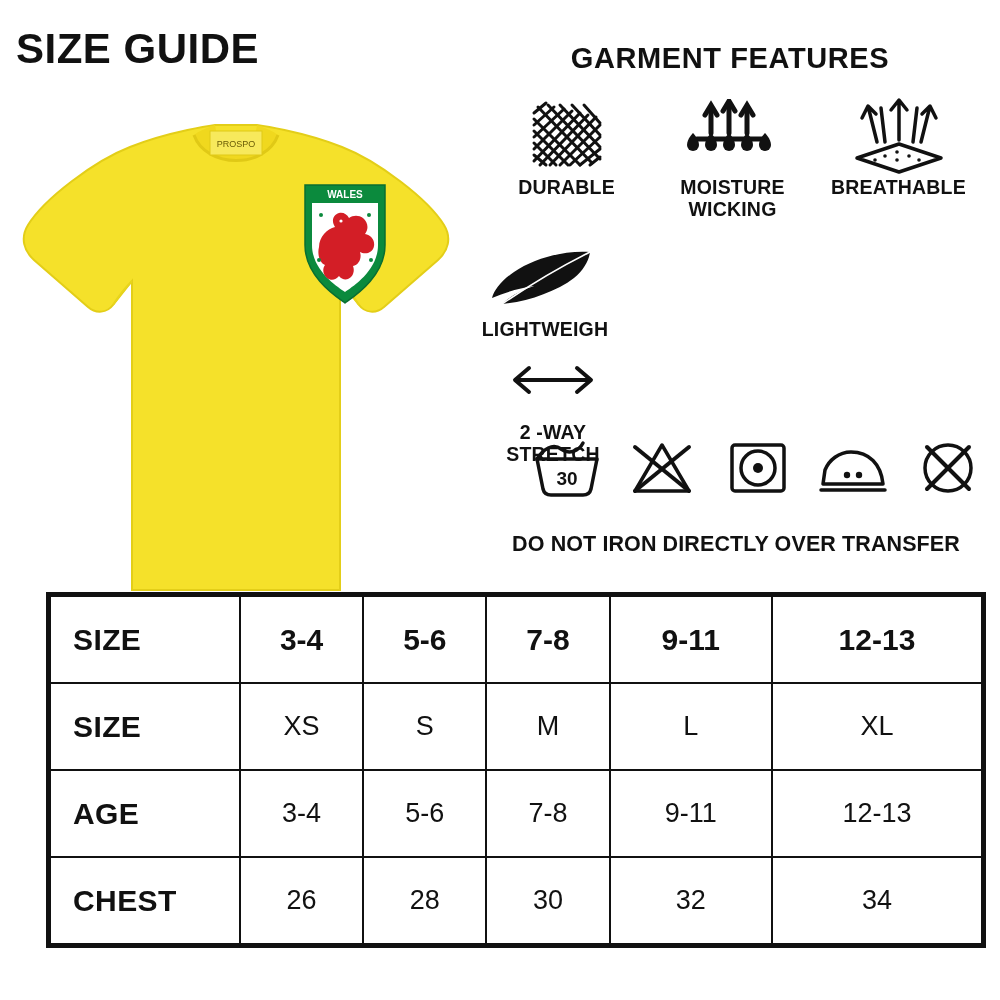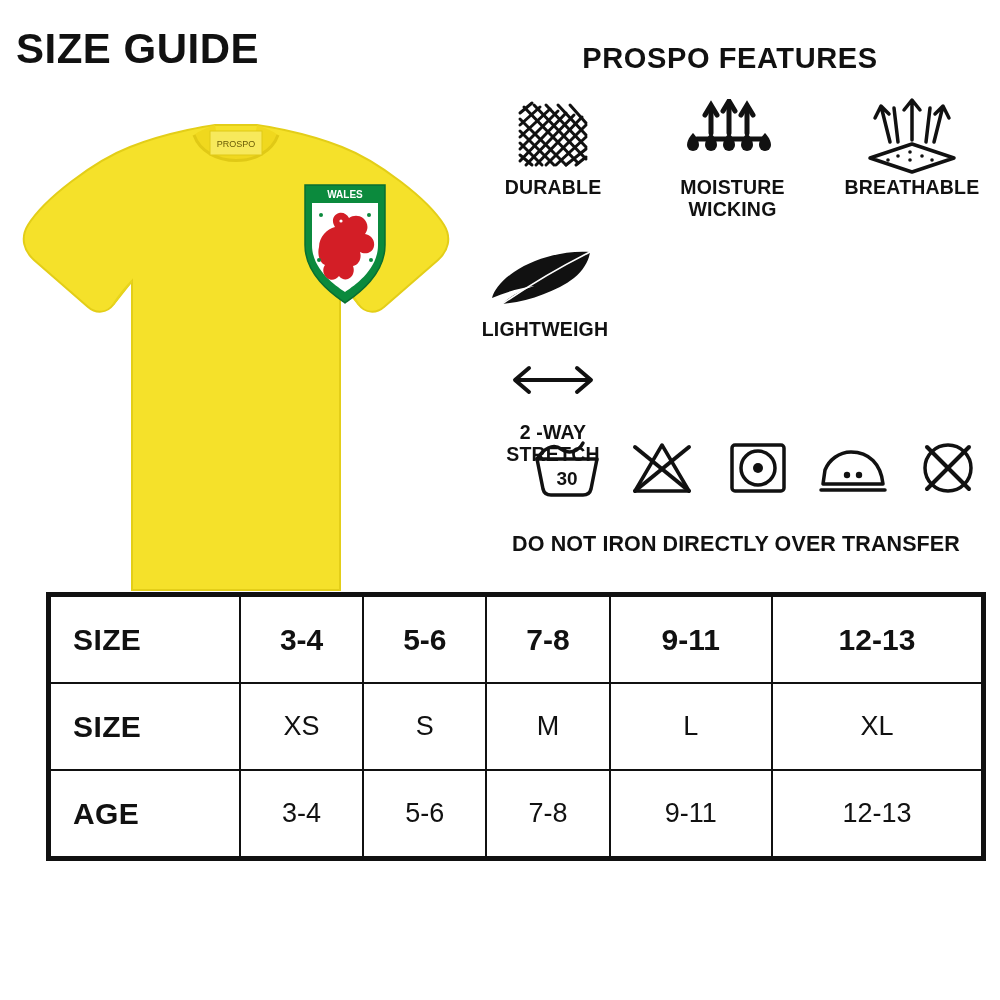--- a/index.html
+++ b/index.html
@@ -41,21 +41,21 @@
   .shirt-wrap svg { display:block; width: 100%; height: 100%; }
 
   
   .features {
     position: absolute;
     left: 470px; top: 95px;
     width: 525px;
   }
   .feat-row {
     display: flex;
-    justify-content: space-between;
+    justify-content: center;
     align-items: flex-start;
   }
   .feat {
     width: 150px;
     text-align: center;
     margin: 0 8px;
   }
   .feat .ico {
     height: 80px;
     display: flex;
@@ -122,21 +122,21 @@
     font-size: 27px;
     font-weight: 400;
   }
 </style>
 </head>
 <body>
 
 <div class="page">
 
   <div class="title-size-guide">SIZE GUIDE</div>
-  <div class="title-features">PROSPO FEATURES</div>
+  <div class="title-features">GARMENT FEATURES</div>
 
   <div class="shirt-wrap">
     <svg viewBox="0 0 450 500" xmlns="http://www.w3.org/2000/svg">
 
       <path d="M205,30 C205,30 160,36 120,52 C84,66 34,104 18,130
                C10,143 14,156 24,165 L78,212 C86,219 97,218 103,210 L122,186
                L122,495 L330,495 L330,186 L349,210 C355,218 366,219 374,212
                L428,165 C438,156 442,143 434,130 C418,104 368,66 332,52
                C292,36 247,30 247,30 Z" fill="#F5E12A" stroke="#E3CE18" stroke-width="2"></path>
 
@@ -341,17 +341,25 @@
           <td class="cell">XL</td>
         </tr>
         <tr>
           <td class="rowhead">AGE</td>
           <td class="cell">3-4</td>
           <td class="cell">5-6</td>
           <td class="cell">7-8</td>
           <td class="cell">9-11</td>
           <td class="cell">12-13</td>
         </tr>
+        <tr>
+          <td class="rowhead">CHEST</td>
+          <td class="cell">26</td>
+          <td class="cell">28</td>
+          <td class="cell">30</td>
+          <td class="cell">32</td>
+          <td class="cell">34</td>
+        </tr>
       </tbody>
     </table>
   </div>
 
 </div>
 
 </body></html>

